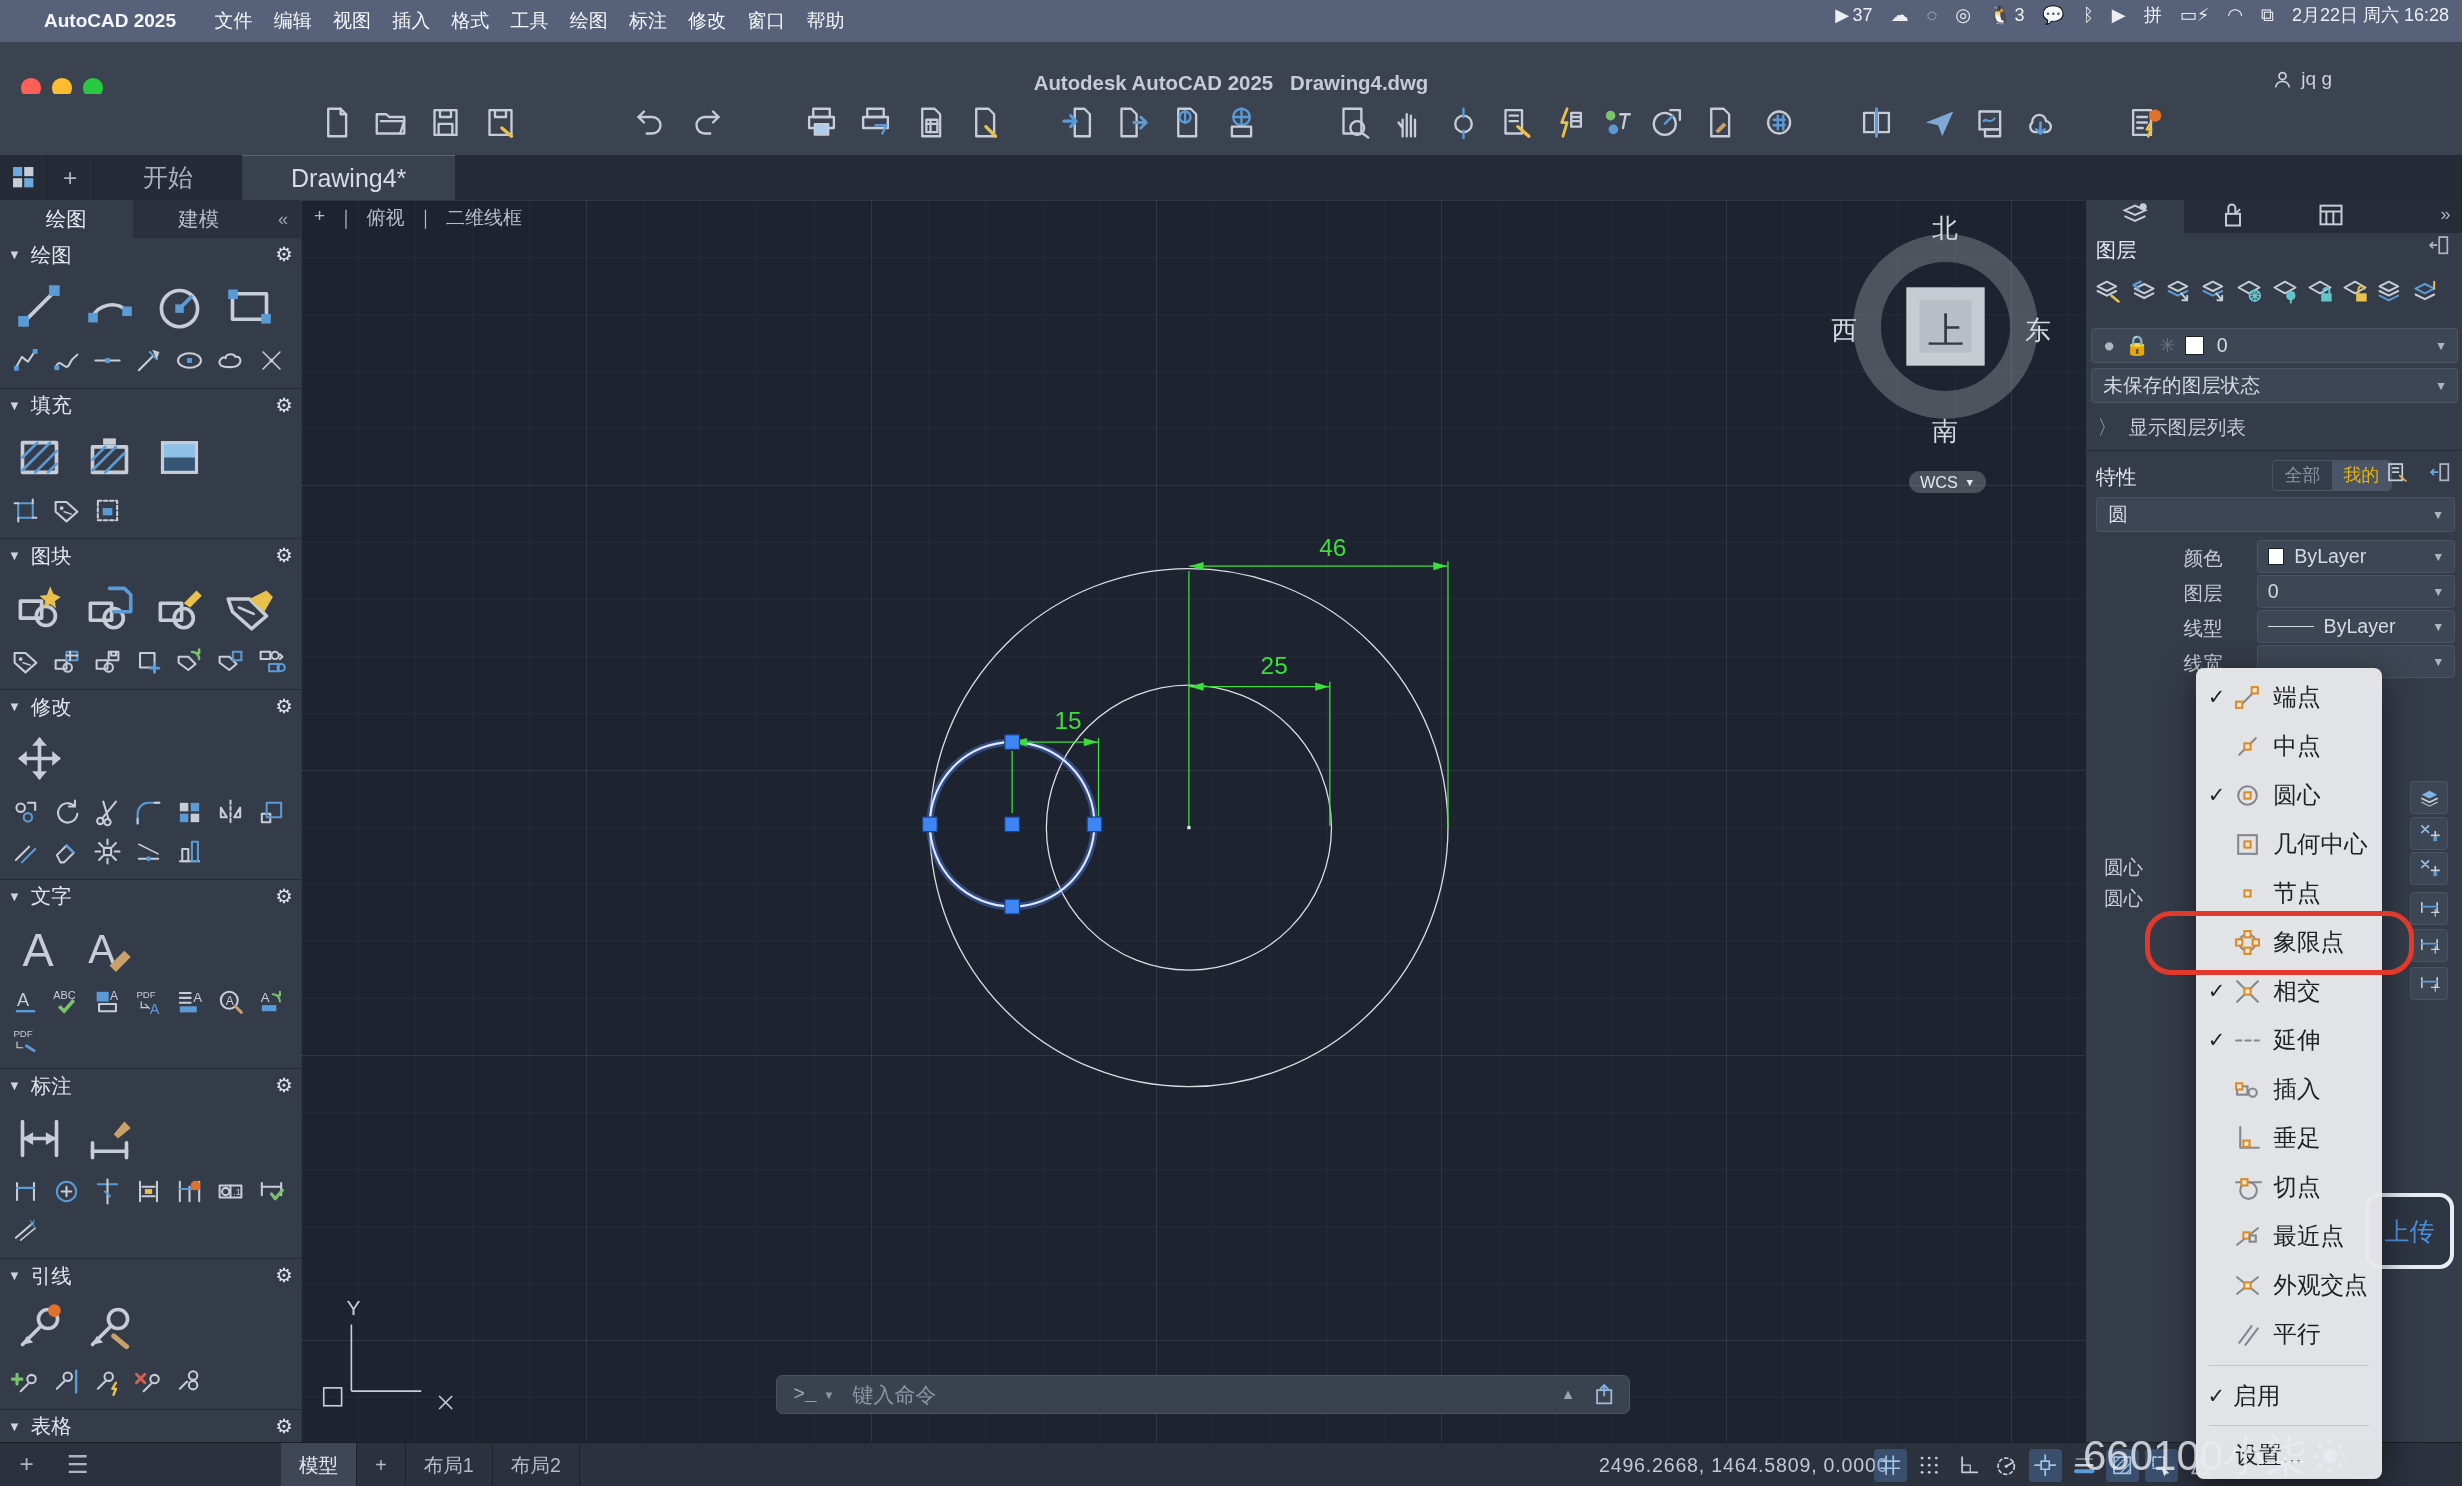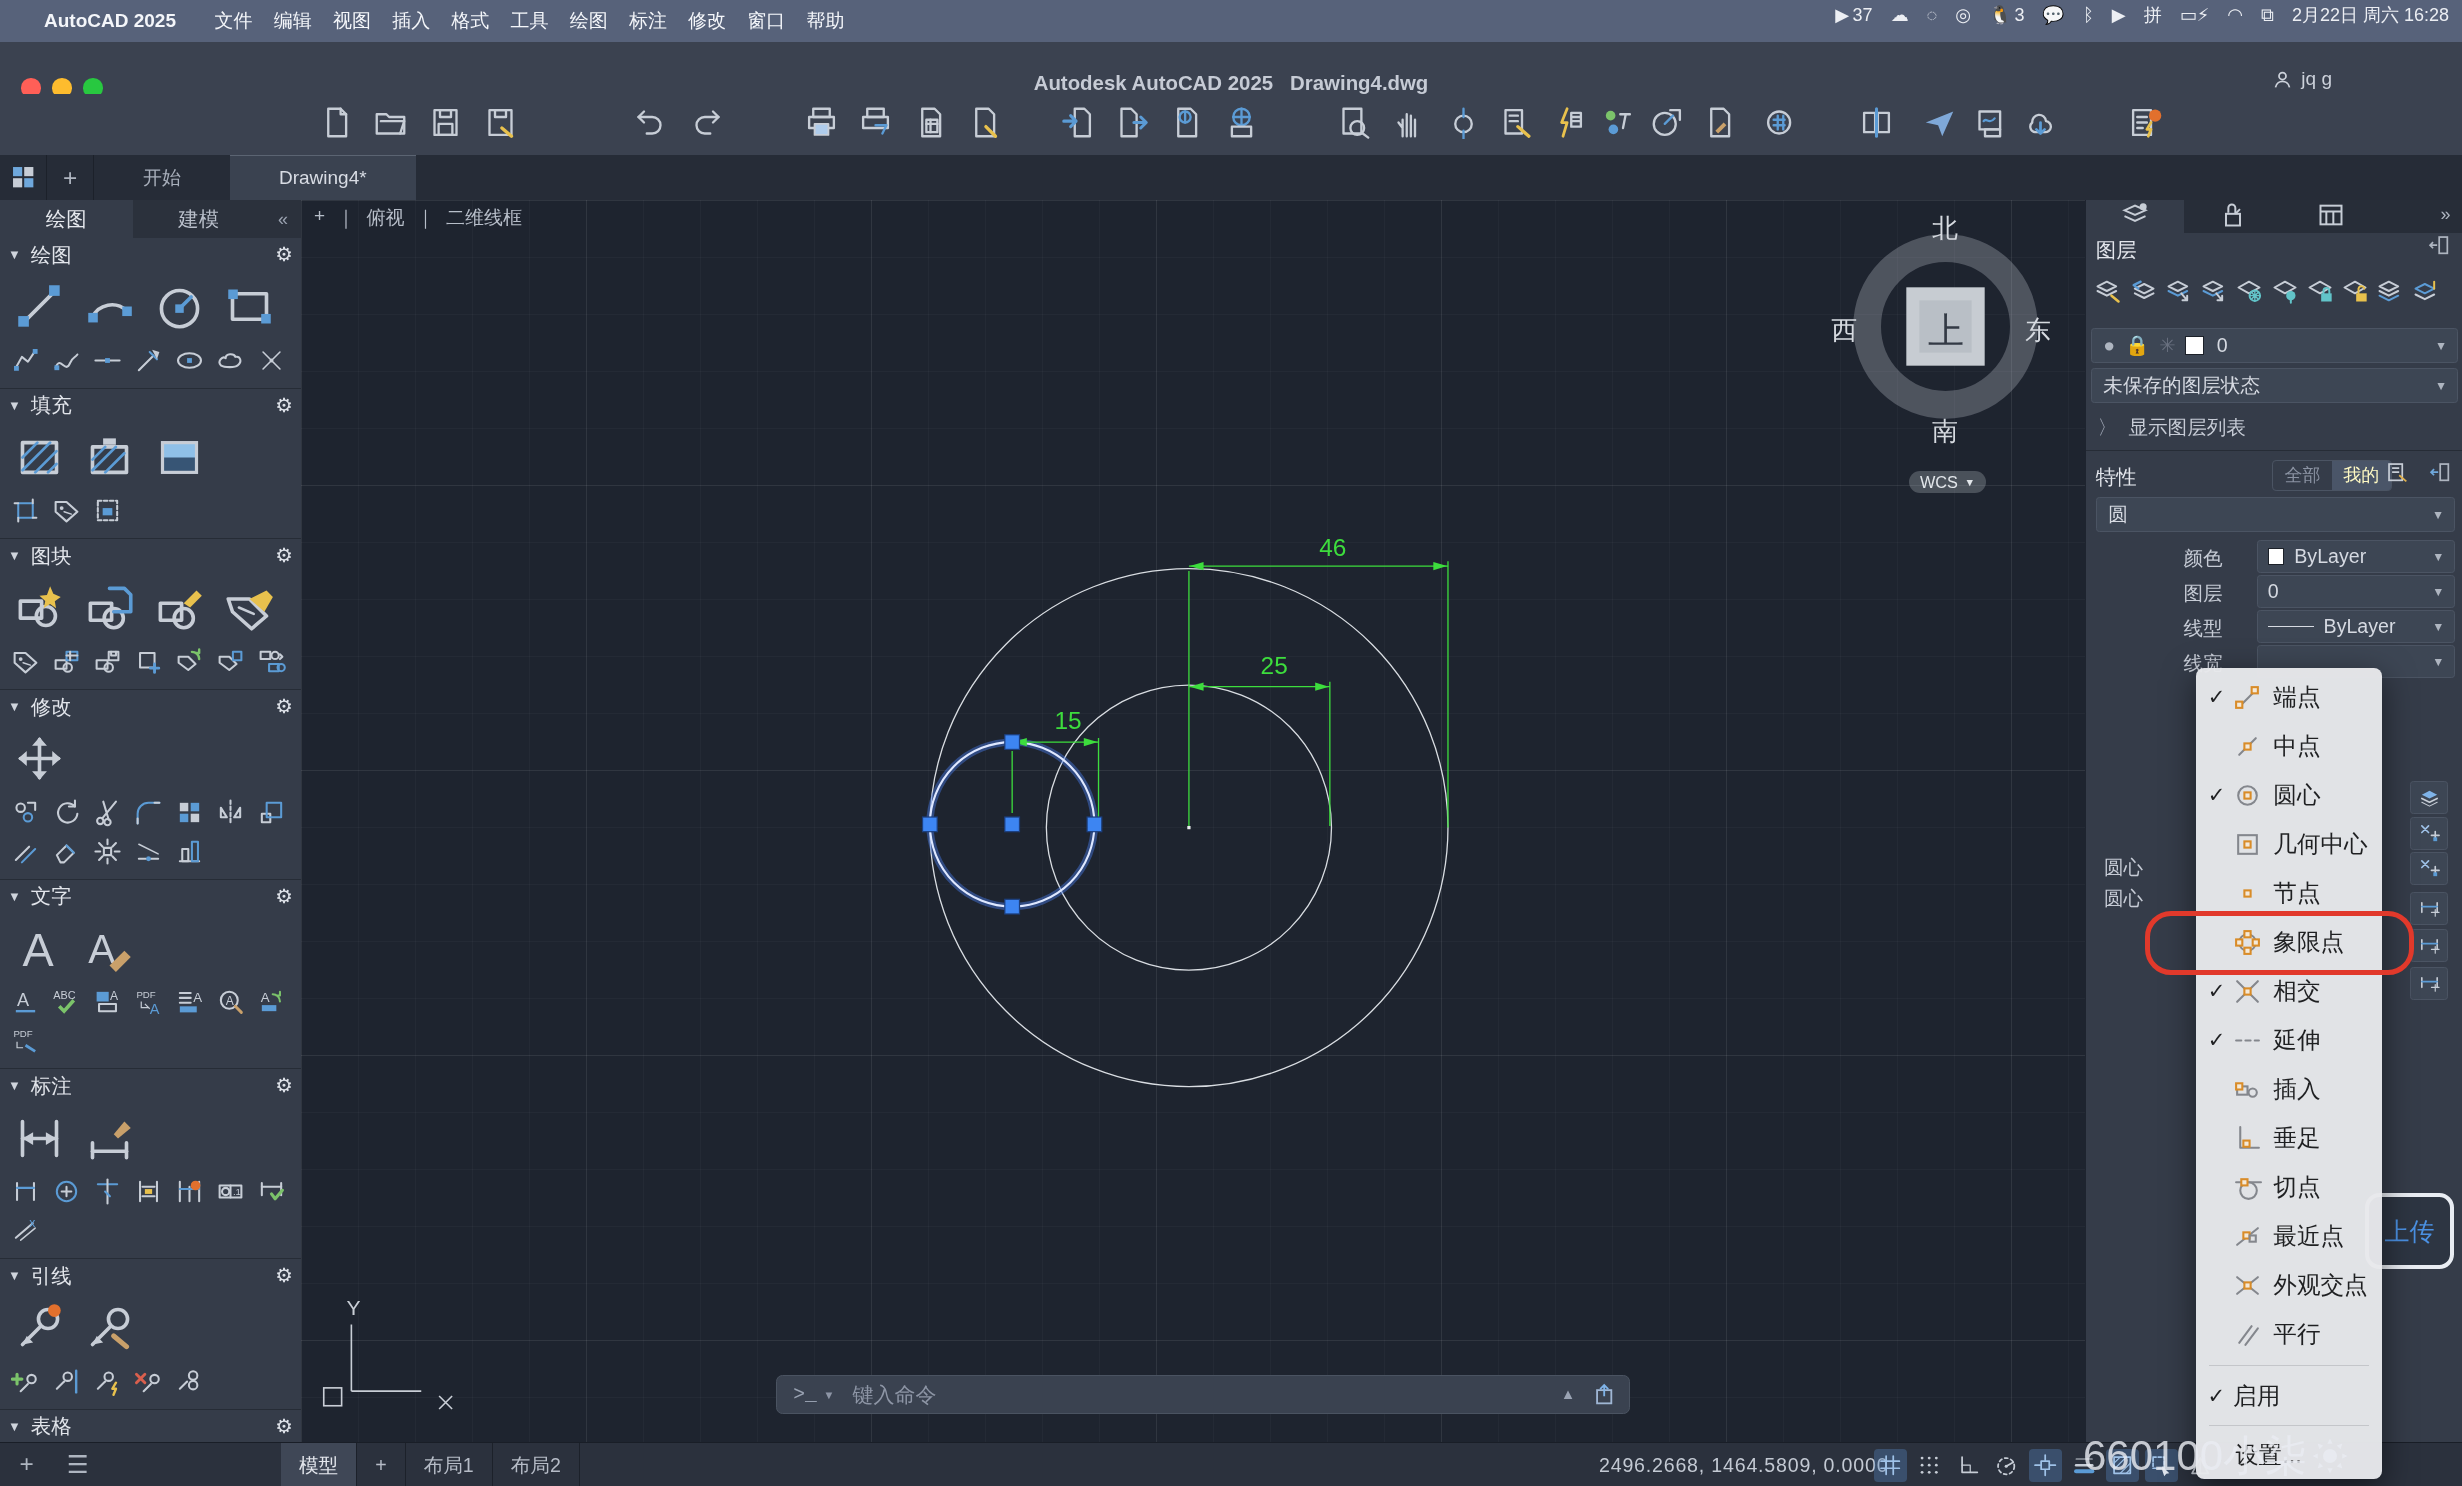--- a/index.html
+++ b/index.html
@@ -19,21 +19,21 @@
   .tl{position:absolute;top:47px;width:19.6px;height:19.6px;border-radius:50%;}
   .title-center{position:absolute;top:72px;width:100%;text-align:center;font-size:20.4px;font-weight:bold;color:#c6cbd5;}
   .userchip{position:absolute;right:130px;top:68px;font-size:19px;color:#cdd2db;display:flex;gap:8.1px;align-items:flex-end;}
   .toolbar{left:0;top:94px;width:2462px;height:61px;background:#3b4250;}
   .tb-ic{position:absolute;top:11.4px;width:37px;height:37px;display:flex;align-items:center;justify-content:center;}
   .tb-ic svg{width:33px;height:33px;}
   
   .filetabs{left:0;top:155px;width:2462px;height:45px;background:#262c37;display:flex;align-items:stretch;z-index:5;}
   .ft-sq{width:46px;display:flex;align-items:center;justify-content:center;border-right:0.8px solid #1c212a;}
   .ft-plus{width:46px;display:flex;align-items:center;justify-content:center;color:#aeb5c0;font-size:24.4px;border-right:0.8px solid #1c212a;}
-  .ft-tab{padding:12px 49px;display:flex;align-items:center;font-size:19px;color:#a8afbb;}
+  .ft-tab{padding:12px 49px;display:flex;align-items:center;font-size:25px;color:#a8afbb;}
   .ft-tab.active{background:#3a4250;color:#d8dce4;border-top:1.6px solid #5b6472;}
   
   .leftpanel{left:0;top:200px;width:301px;height:1243px;background:#353c49;z-index:4;overflow:hidden;}
   .lp-tabs{display:flex;height:38px;background:#2b313c;}
   .lp-tab{flex:1;display:flex;align-items:center;justify-content:center;font-size:20.4px;color:#b9bfca;background:#2b313c;}
   .lp-tab.active{background:#353c49;color:#e6e9ee;}
   .lp-coll{width:36px;display:flex;align-items:center;justify-content:center;color:#9aa2b0;font-size:18px;}
   .sec-h{display:flex;align-items:center;height:33px;padding:0 8.1px;color:#e2e5eb;font-size:20.4px;}
   .sec-h .tri{color:#cfd4dc;font-size:13px;margin-right:9.8px;}
   .sec-h .gear{margin-left:auto;font-size:19.6px;color:#dfe3ea;}
@@ -78,21 +78,21 @@
   .rp-more{margin-left:auto;display:flex;align-items:center;padding-right:11.4px;color:#aeb5c0;font-size:18px;}
   .rp-title{position:absolute;left:9.8px;font-size:20.4px;color:#e3e6ec;}
   .rp-dock{position:absolute;color:#aeb5c0;}
   .rp-field{position:absolute;background:#3d4654;border:0.8px solid #4b5463;border-radius:3.3px;display:flex;align-items:center;font-size:19.6px;color:#d6dae2;}
   .rp-caret{margin-left:auto;margin-right:9.8px;font-size:12.2px;color:#aeb5c0;}
   .lyr-ics{position:absolute;left:8.1px;top:122px;display:flex;gap:7.3px;}
   .lyr-ics svg{width:28px;height:28px;}
   .prop-label{position:absolute;font-size:19.6px;color:#c6cbd5;text-align:center;width:90px;}
   .seg{display:flex;border:0.8px solid #4b5463;border-radius:4.1px;overflow:hidden;font-size:18px;}
   .seg div{padding:2.4px 11.4px;}
-  .seg .on{background:#4a5568;color:#fef9c3;}
+  .seg .on{background:#4a5568;color:#eab308;}
   .seg .off{color:#8b93a3;}
   .sidebtn{position:absolute;width:36px;height:31px;background:#3d4654;border:0.8px solid #4b5463;border-radius:3.3px;display:flex;align-items:center;justify-content:center;}
   .sidebtn svg{width:23px;height:23px;}
   
   .ctxmenu{left:2196px;top:668px;width:186px;height:811px;background:rgba(231,232,235,.97);border-radius:8.1px;
            box-shadow:0 9.8px 33px rgba(0,0,0,.5);z-index:50;padding-top:4.9px;box-sizing:border-box;}
   .cm-item{height:49px;display:flex;align-items:center;color:#1f2022;font-size:23.6px;}
   .cm-check{width:28px;text-align:center;font-size:21px;margin-left:6.5px;color:#1f2022;}
   .cm-ico{width:33px;height:33px;margin-right:9.8px;display:flex;align-items:center;justify-content:center;}
   .cm-ico svg{width:29px;height:29px;}

